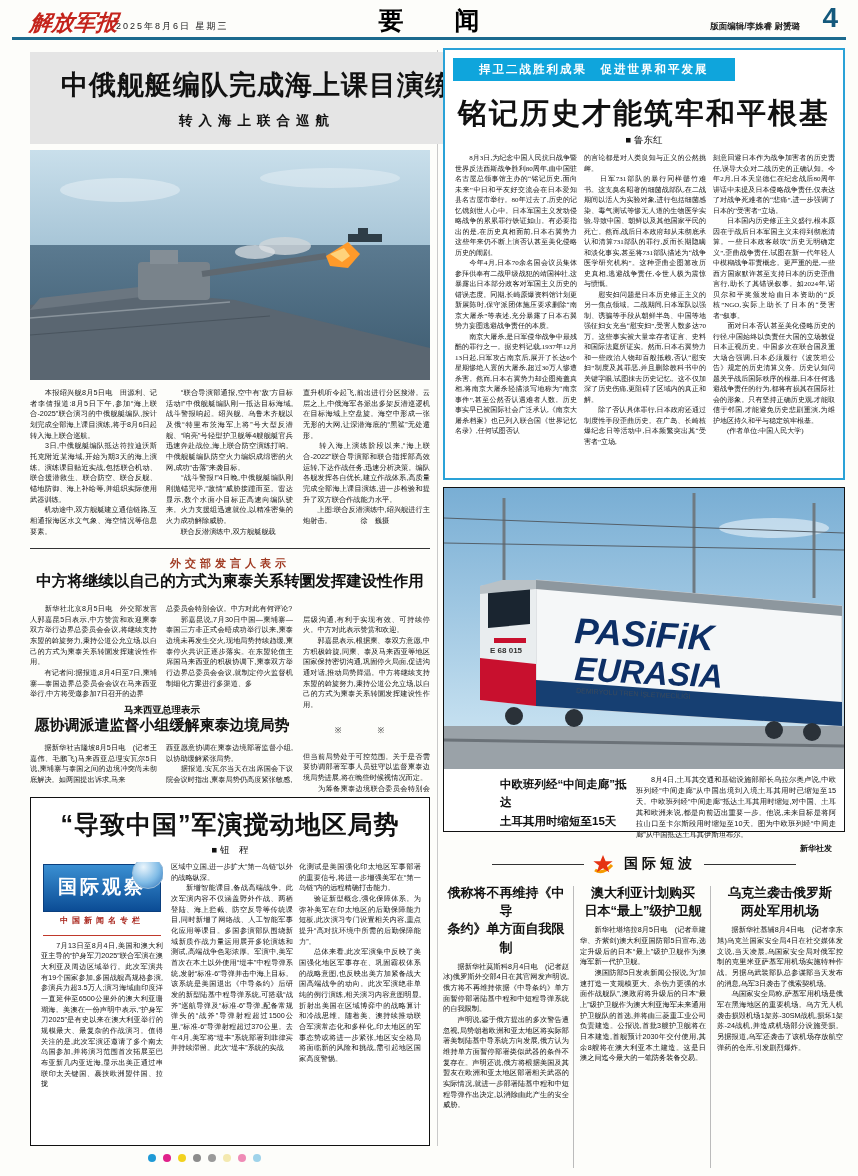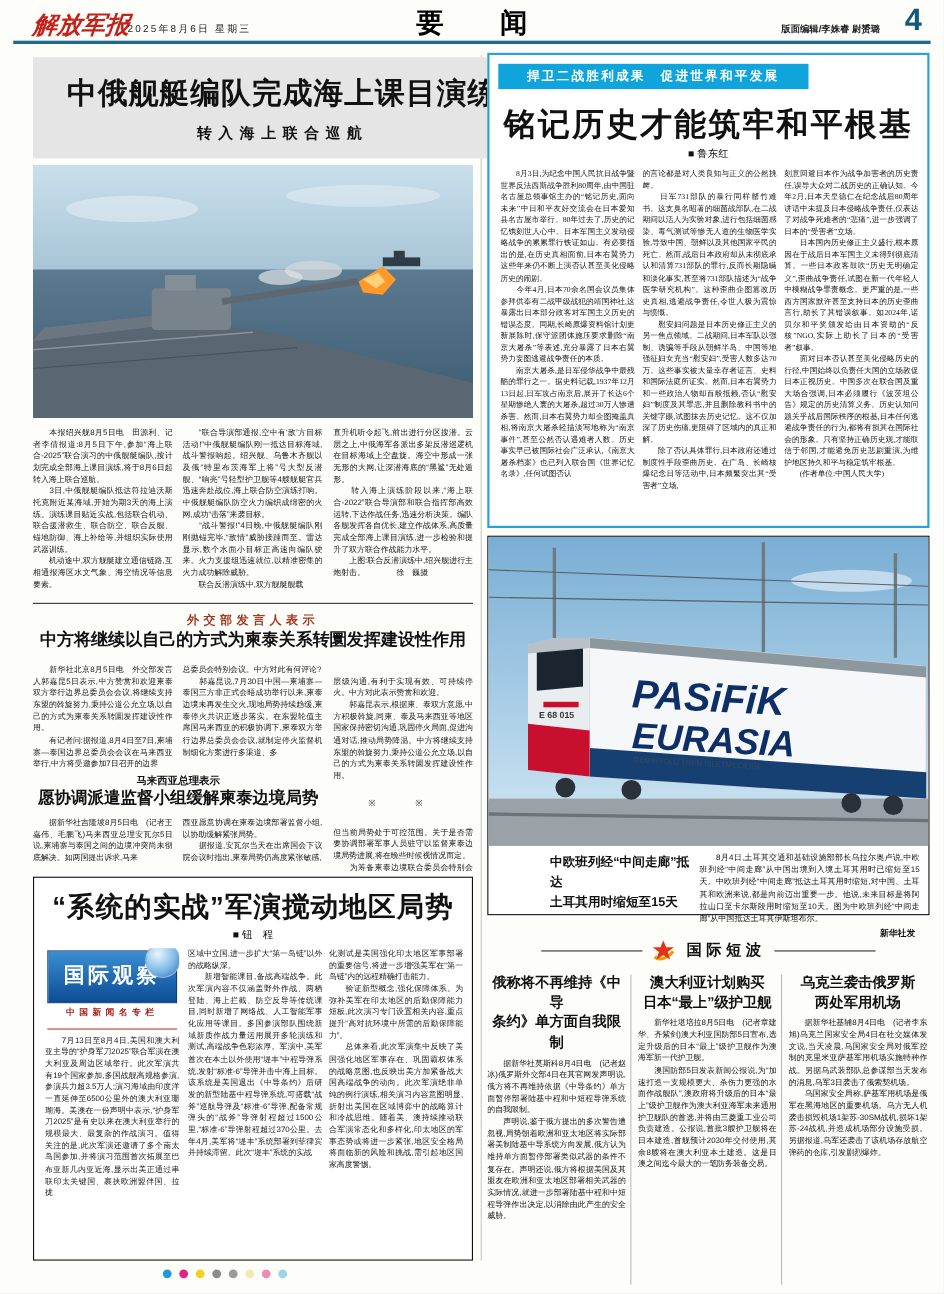--- a/index.html
+++ b/index.html
@@ -154,21 +154,21 @@
 　　为筹备柬泰边境联合委员会特别会议而召开的秘书处会议于4日在马来西亚吉隆坡举行,预计持续至6日,旨在敲定特别会议的框架与议程内容。柬泰边境联合委员会特别会议预计将于7日在吉隆坡召开,柬泰双方将寻求就边境冲突达成共识和解决方案。</div>
   </div>
 
   <div class="abs" id="malay-kicker">马来西亚总理表示</div>
   <div class="abs" id="malay-headline">愿协调派遣监督小组缓解柬泰边境局势</div>
   <div class="col" style="left:30px;top:743px;height:50px;">　　据新华社吉隆坡8月5日电　(记者王嘉伟、毛鹏飞)马来西亚总理安瓦尔5日说,柬埔寨与泰国之间的边境冲突尚未彻底解决。如两国提出诉求,马来</div>
   <div class="col" style="left:166px;top:743px;height:50px;">西亚愿意协调在柬泰边境部署监督小组,以协助缓解紧张局势。
 　　据报道,安瓦尔当天在出席国会下议院会议时指出,柬泰局势仍高度紧张敏感,</div>
 
   <div class="abs" id="sword-box">
-    <div id="sword-headline">“系统的实战”军演搅动地区局势</div>
+    <div id="sword-headline">“导致中国”军演搅动地区局势</div>
     <div id="sword-byline">■ 钮　程</div>
     <div class="col" id="sword-col1">
       <div id="guancha-logo">
         <span>国际观察</span>
         <span class="globe"></span>
       </div>
       <div id="guancha-sub">中国新闻名专栏</div>
       <div id="sword-col1-text">　　7月13日至8月4日,美国和澳大利亚主导的“护身军刀2025”联合军演在澳大利亚及周边区域举行。此次军演共有19个国家参加,多国战舰高规格参演,参演兵力超3.5万人;演习海域由印度洋一直延伸至6500公里外的澳大利亚珊瑚海。美澳在一份声明中表示,“护身军刀2025”是有史以来在澳大利亚举行的规模最大、最复杂的作战演习。值得关注的是,此次军演还邀请了多个南太岛国参加,并将演习范围首次拓展至巴布亚新几内亚近海,显示出美正通过串联印太关键国、裹挟欧洲盟伴国、拉拢</div>
     </div>
     <div class="col" id="sword-col2">区域中立国,进一步扩大“第一岛链”以外的战略纵深。

